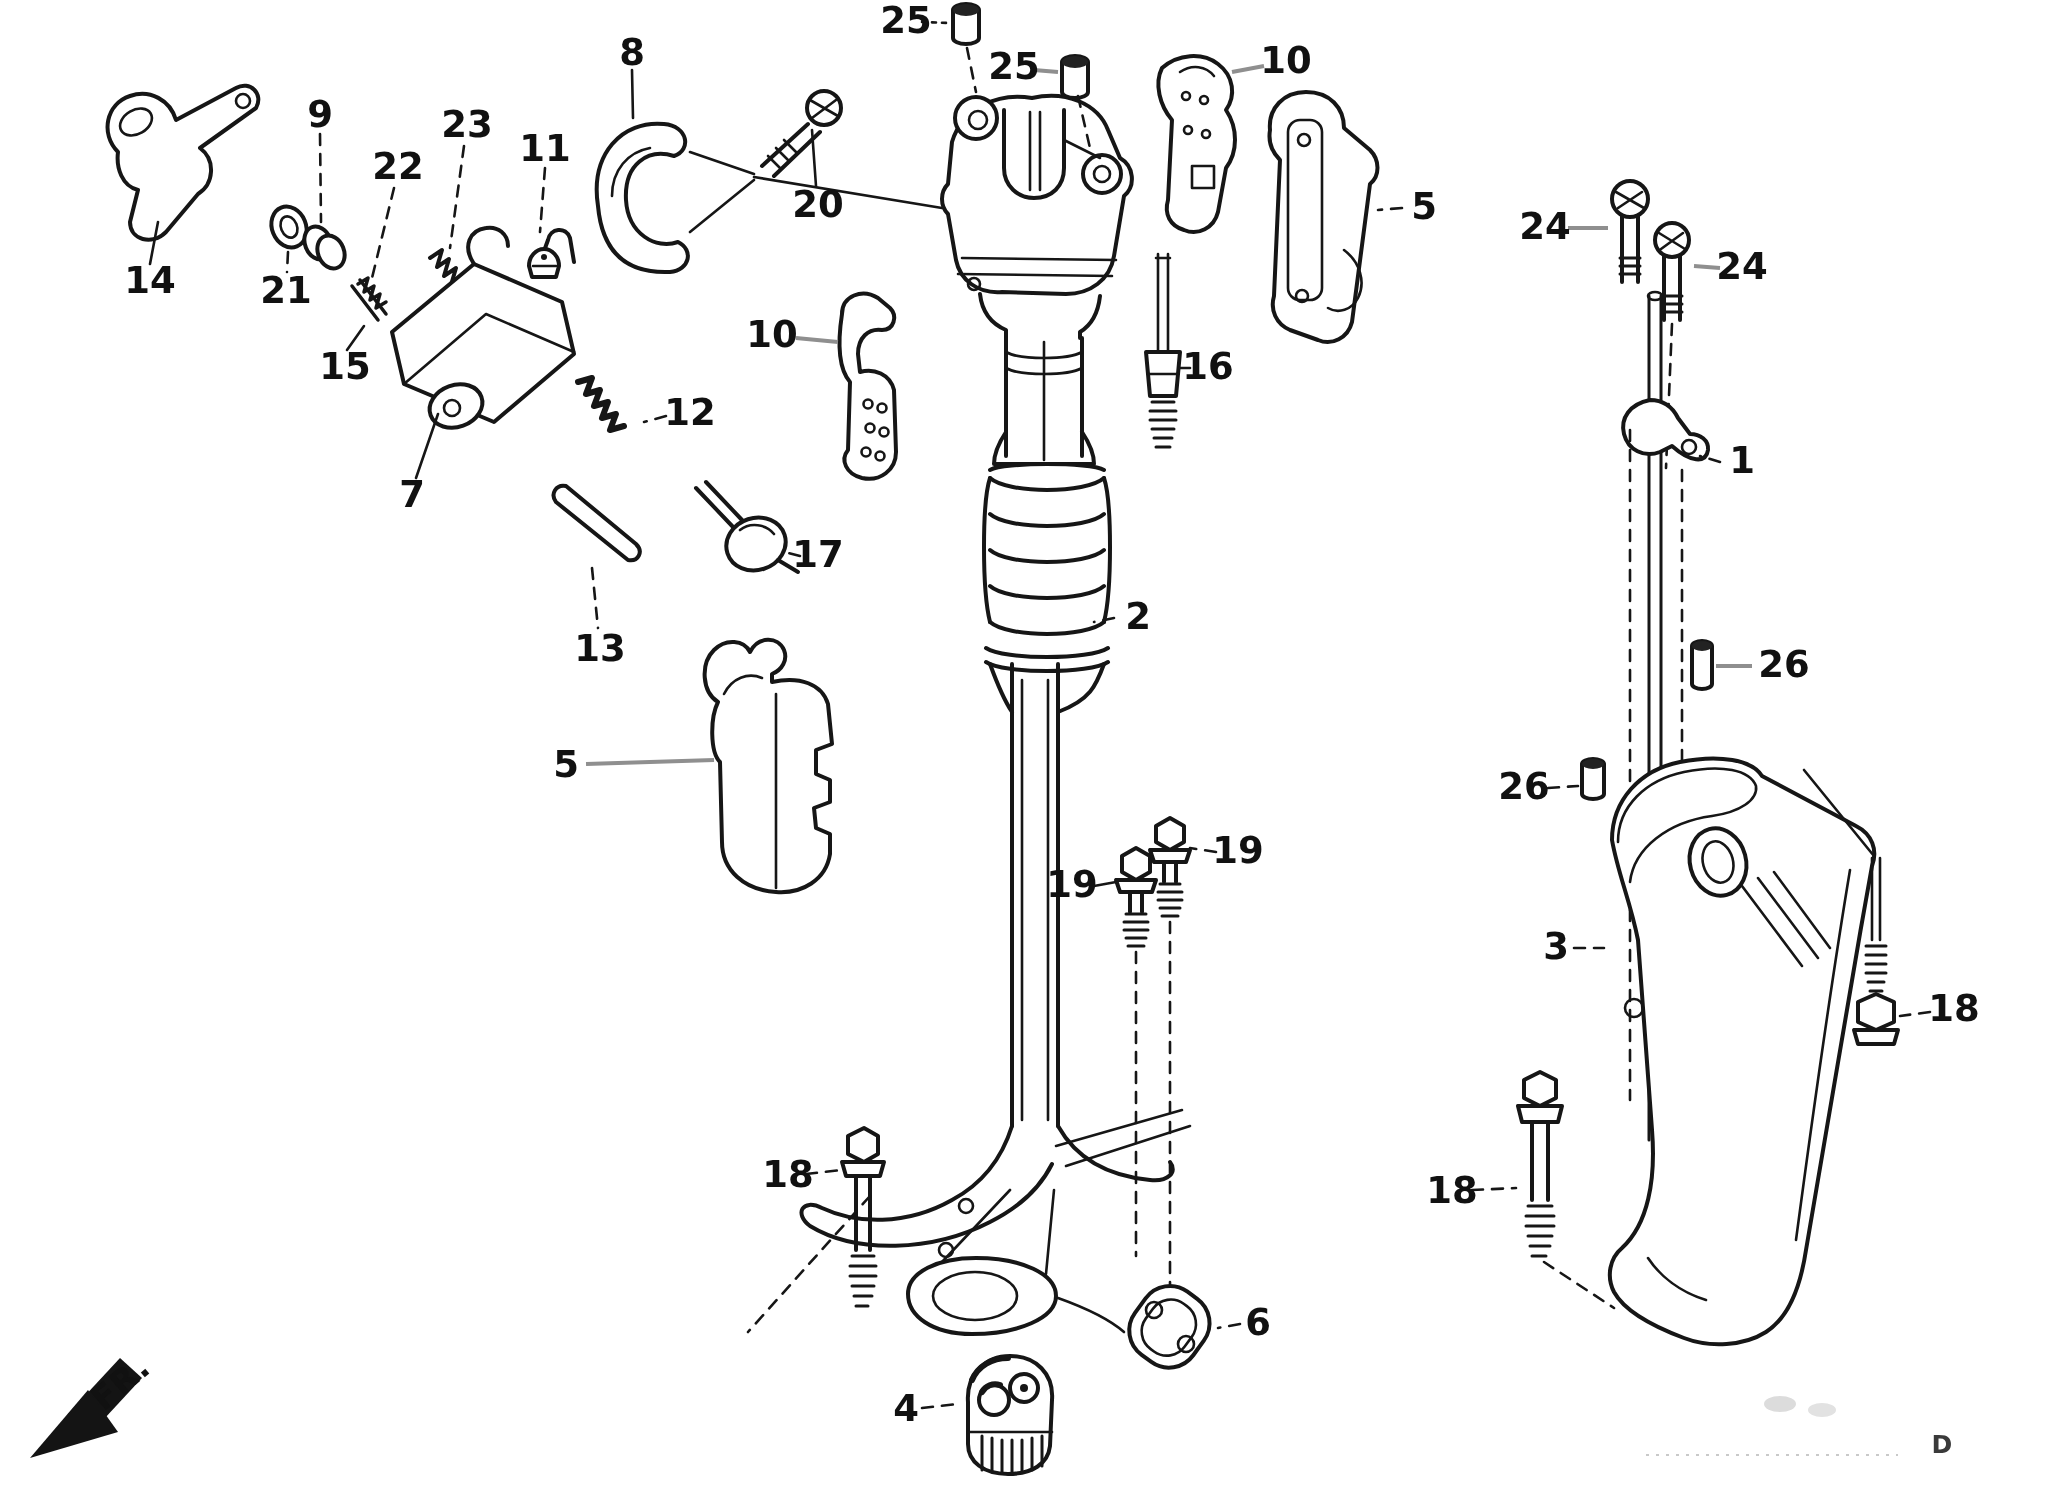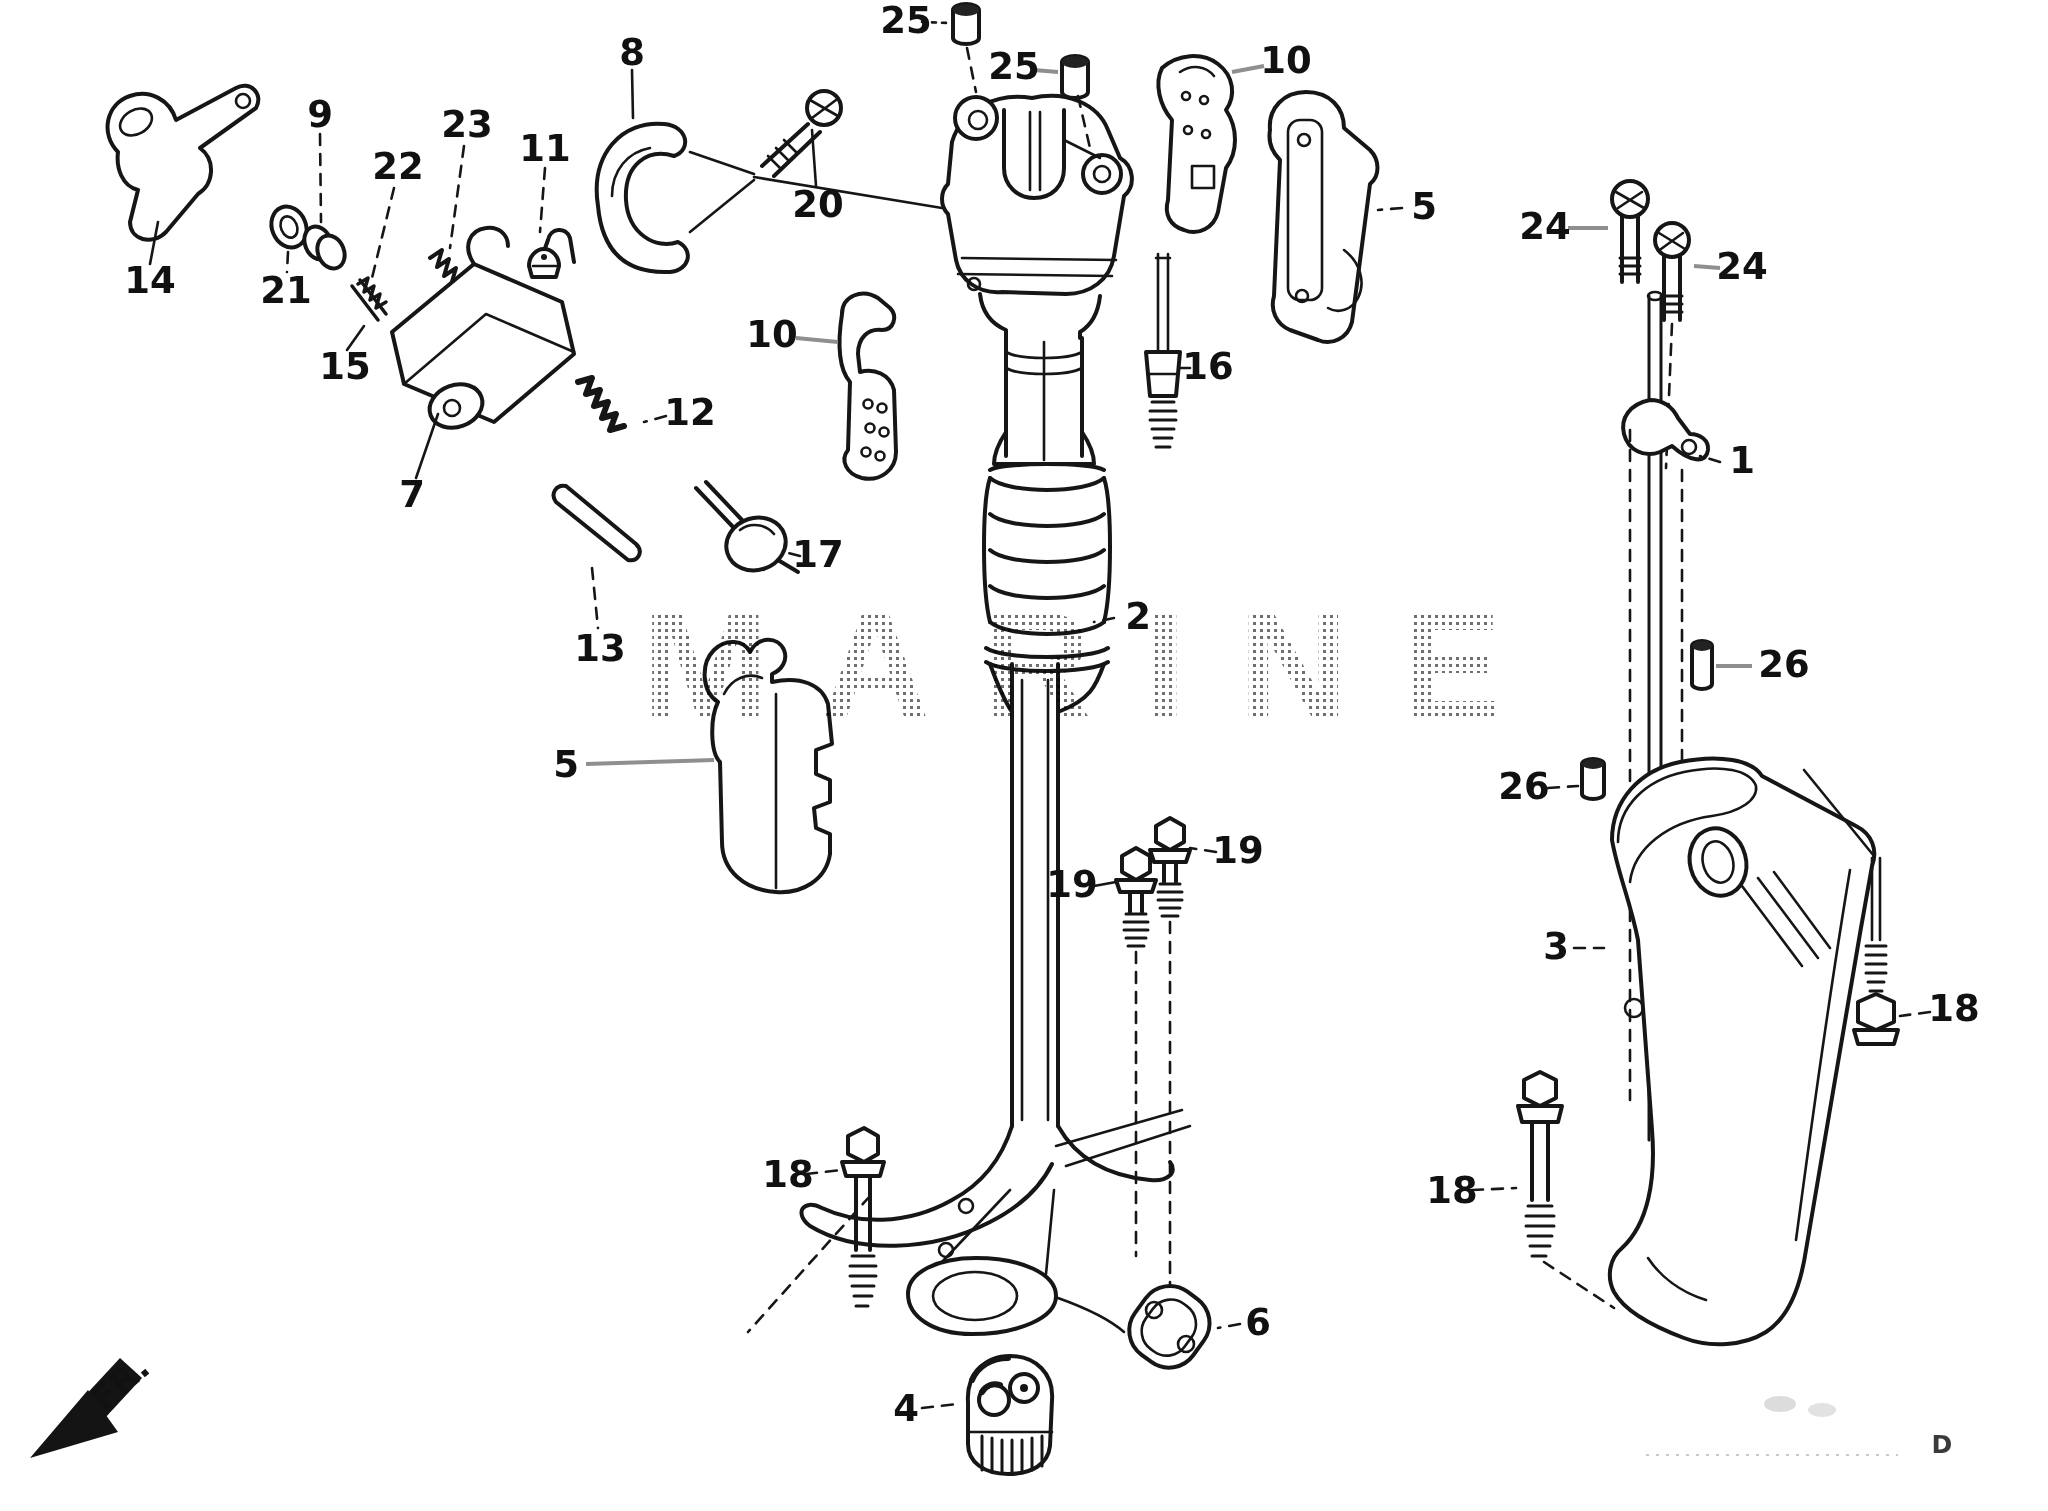--- a/index.html
+++ b/index.html
@@ -383,14 +383,13 @@
   <text class="lbl" x="1556" y="948">3</text>
   <text class="lbl" x="1072" y="886">19</text>
   <text class="lbl" x="1238" y="852">19</text>
   <text class="lbl" x="1954" y="1010">18</text>
   <text class="lbl" x="1452" y="1192">18</text>
   <text class="lbl" x="788" y="1176">18</text>
   <text class="lbl" x="1258" y="1324">6</text>
   <text class="lbl" x="906" y="1410">4</text>
 </svg>
 
-  <div class="ht ht2">MARINE</div>
 </div>
 
 </body></html>

